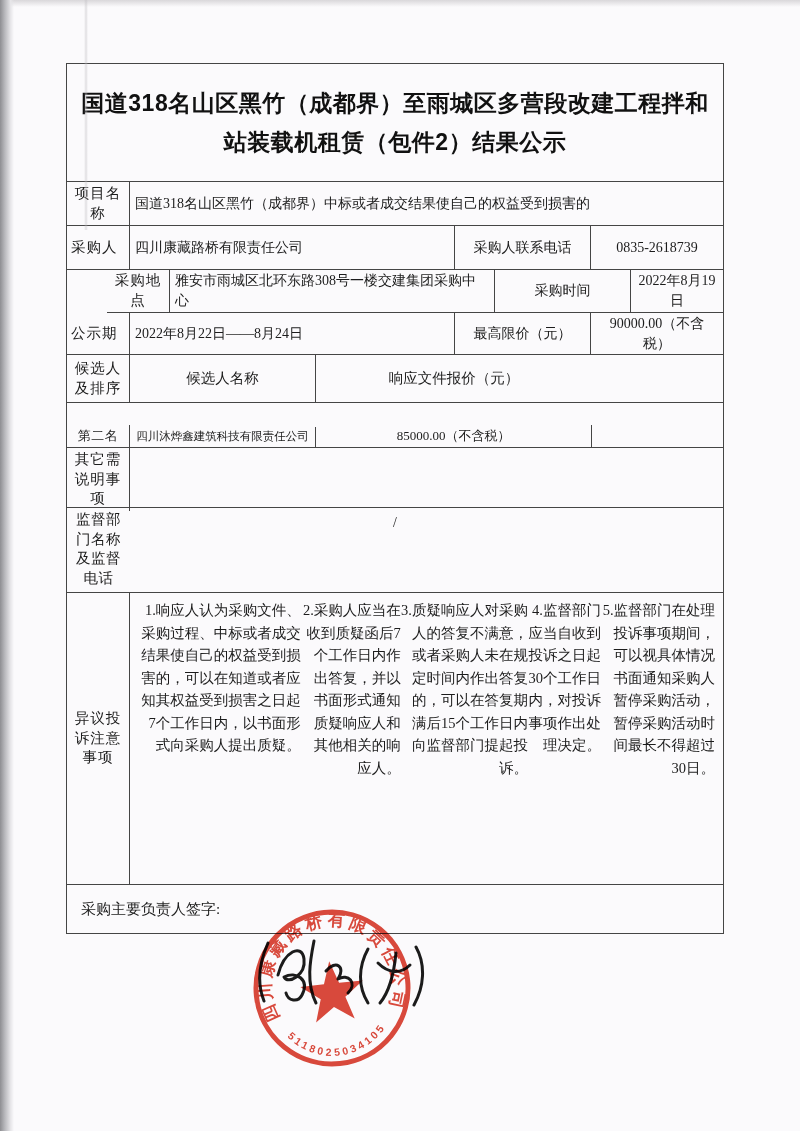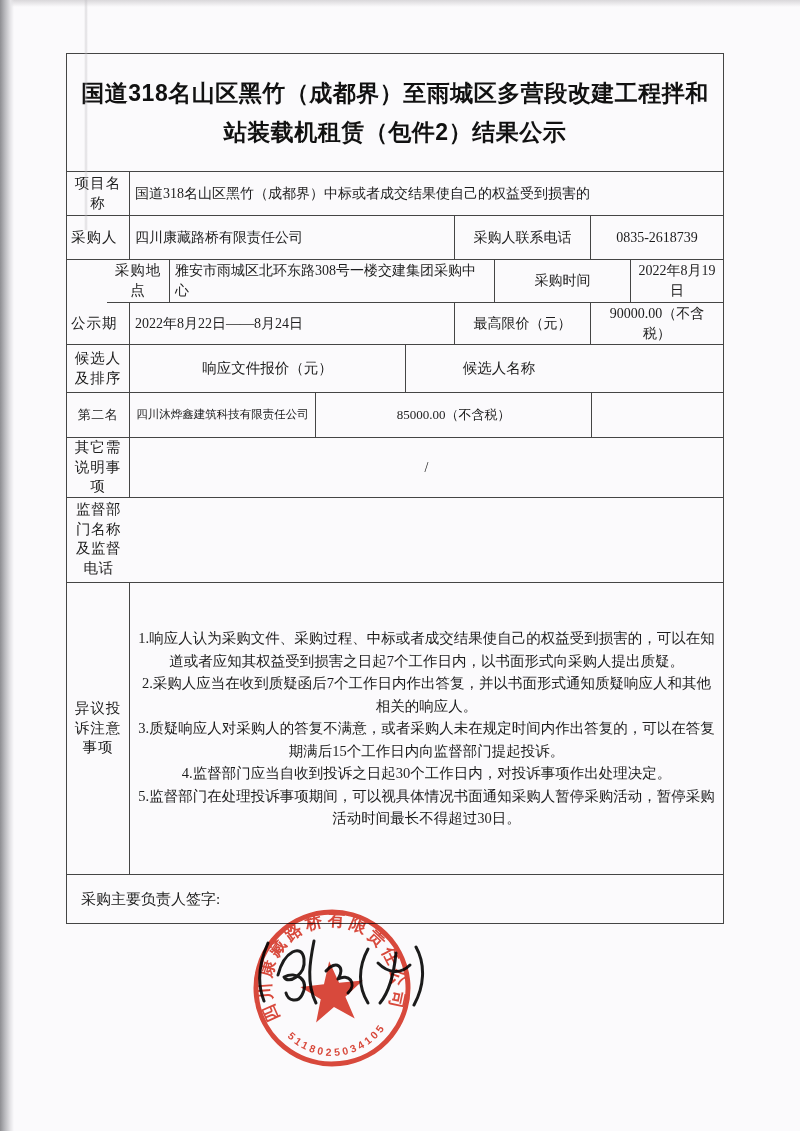--- a/index.html
+++ b/index.html
@@ -22,21 +22,21 @@
     background:linear-gradient(to bottom,#d9d7da,rgba(217,215,218,0));
     z-index:4;
   }
   .paper-crease{
     position:absolute;left:84px;top:0;width:4px;height:230px;
     background:linear-gradient(to right,rgba(190,188,192,0),rgba(190,188,192,.45),rgba(190,188,192,0));
     z-index:4;
   }
 
   .doc-table{
-    position:absolute;left:66px;top:53px;width:658px;
+    position:absolute;left:66px;top:63px;width:658px;
     border:1.6px solid #454545;
     box-sizing:border-box;
     background:transparent;
     z-index:2;
   }
   .row{display:flex;box-sizing:border-box;border-bottom:1.5px solid #454545;}
   .row:last-child{border-bottom:none;}
   .cell{
     box-sizing:border-box;
     border-right:1.5px solid #454545;
@@ -60,36 +60,36 @@
   .r-project{height:44px;}
   .r-kv{height:44px;}
   .r-kv2{height:43px;margin-left:40px;}
   .r-kv3{height:42px;}
   .v-main{width:325px;flex:none;}
   .k2{width:136px;flex:none;}
   .v2{flex:1;}
 
   .r-chead{height:48px;}
   .r-cand1{height:48px;}
-  .r-cand2{height:45px;}
+  .r-cand2{height:45px;align-items:flex-end;}
   .cand-name{width:186px;flex:none;font-size:11.5px;letter-spacing:0;padding:2px 2px;line-height:1.35;}
   .cand-price{width:276px;flex:none;font-size:13px;}
   .cand-remark{flex:1;}
   .rank-cell{font-size:13px;}
 
-  .r-other{height:60px;}
+  .r-other{height:60px;flex-direction:column;}
   .r-superv{height:85px;flex-direction:column;}
   .superv-right{flex:1;display:flex;flex-direction:column;padding:0;border-right:none;}
   .superv-sub{flex:1;display:flex;align-items:center;justify-content:center;font-size:14px;box-sizing:border-box;}
   .superv-sub:first-child{border-bottom:1.5px solid #454545;}
 
   .r-objection{height:292px;}
   .objection-body{
-    flex:1;display:flex;flex-direction:column;justify-content:center;
-    padding:6px 8px;font-size:14.5px;line-height:22.5px;text-align:center;
+    flex:1;display:flex;flex-direction:row;justify-content:center;
+    padding:6px 8px;font-size:14.5px;line-height:22.5px;text-align:right;
   }
   .objection-body p{margin:0;}
 
   .r-sign{height:48px;}
   .sign-cell{flex:1;border-right:none;padding-left:14px;font-size:15px;}
 
   
   .stamp{
     position:absolute;left:242px;top:898px;width:180px;height:180px;
     z-index:6;opacity:.92;mix-blend-mode:multiply;
@@ -136,22 +136,22 @@
 
   <div class="row r-kv3">
     <div class="cell label-cell">公示期</div>
     <div class="cell v-main c-left">2022年8月22日——8月24日</div>
     <div class="cell k2 c-center">最高限价（元）</div>
     <div class="cell v2 c-center">90000.00（不含税）</div>
   </div>
 
   <div class="row r-chead">
     <div class="cell label-cell">候选人及排序</div>
+    <div class="cell cand-name c-center" style="font-size:14.5px;">候选人名称</div>
     <div class="cell cand-price c-center" style="font-size:14.5px;">响应文件报价（元）</div>
-    <div class="cell cand-name c-center" style="font-size:14.5px;">候选人名称</div>
   </div>
 
 
   <div class="row r-cand2">
     <div class="cell label-cell label-center rank-cell">第二名</div>
     <div class="cell cand-name c-center">四川沐烨鑫建筑科技有限责任公司</div>
     <div class="cell cand-price c-center">85000.00（不含税）</div>
     <div class="cell cand-remark c-center"></div>
   </div>
 

